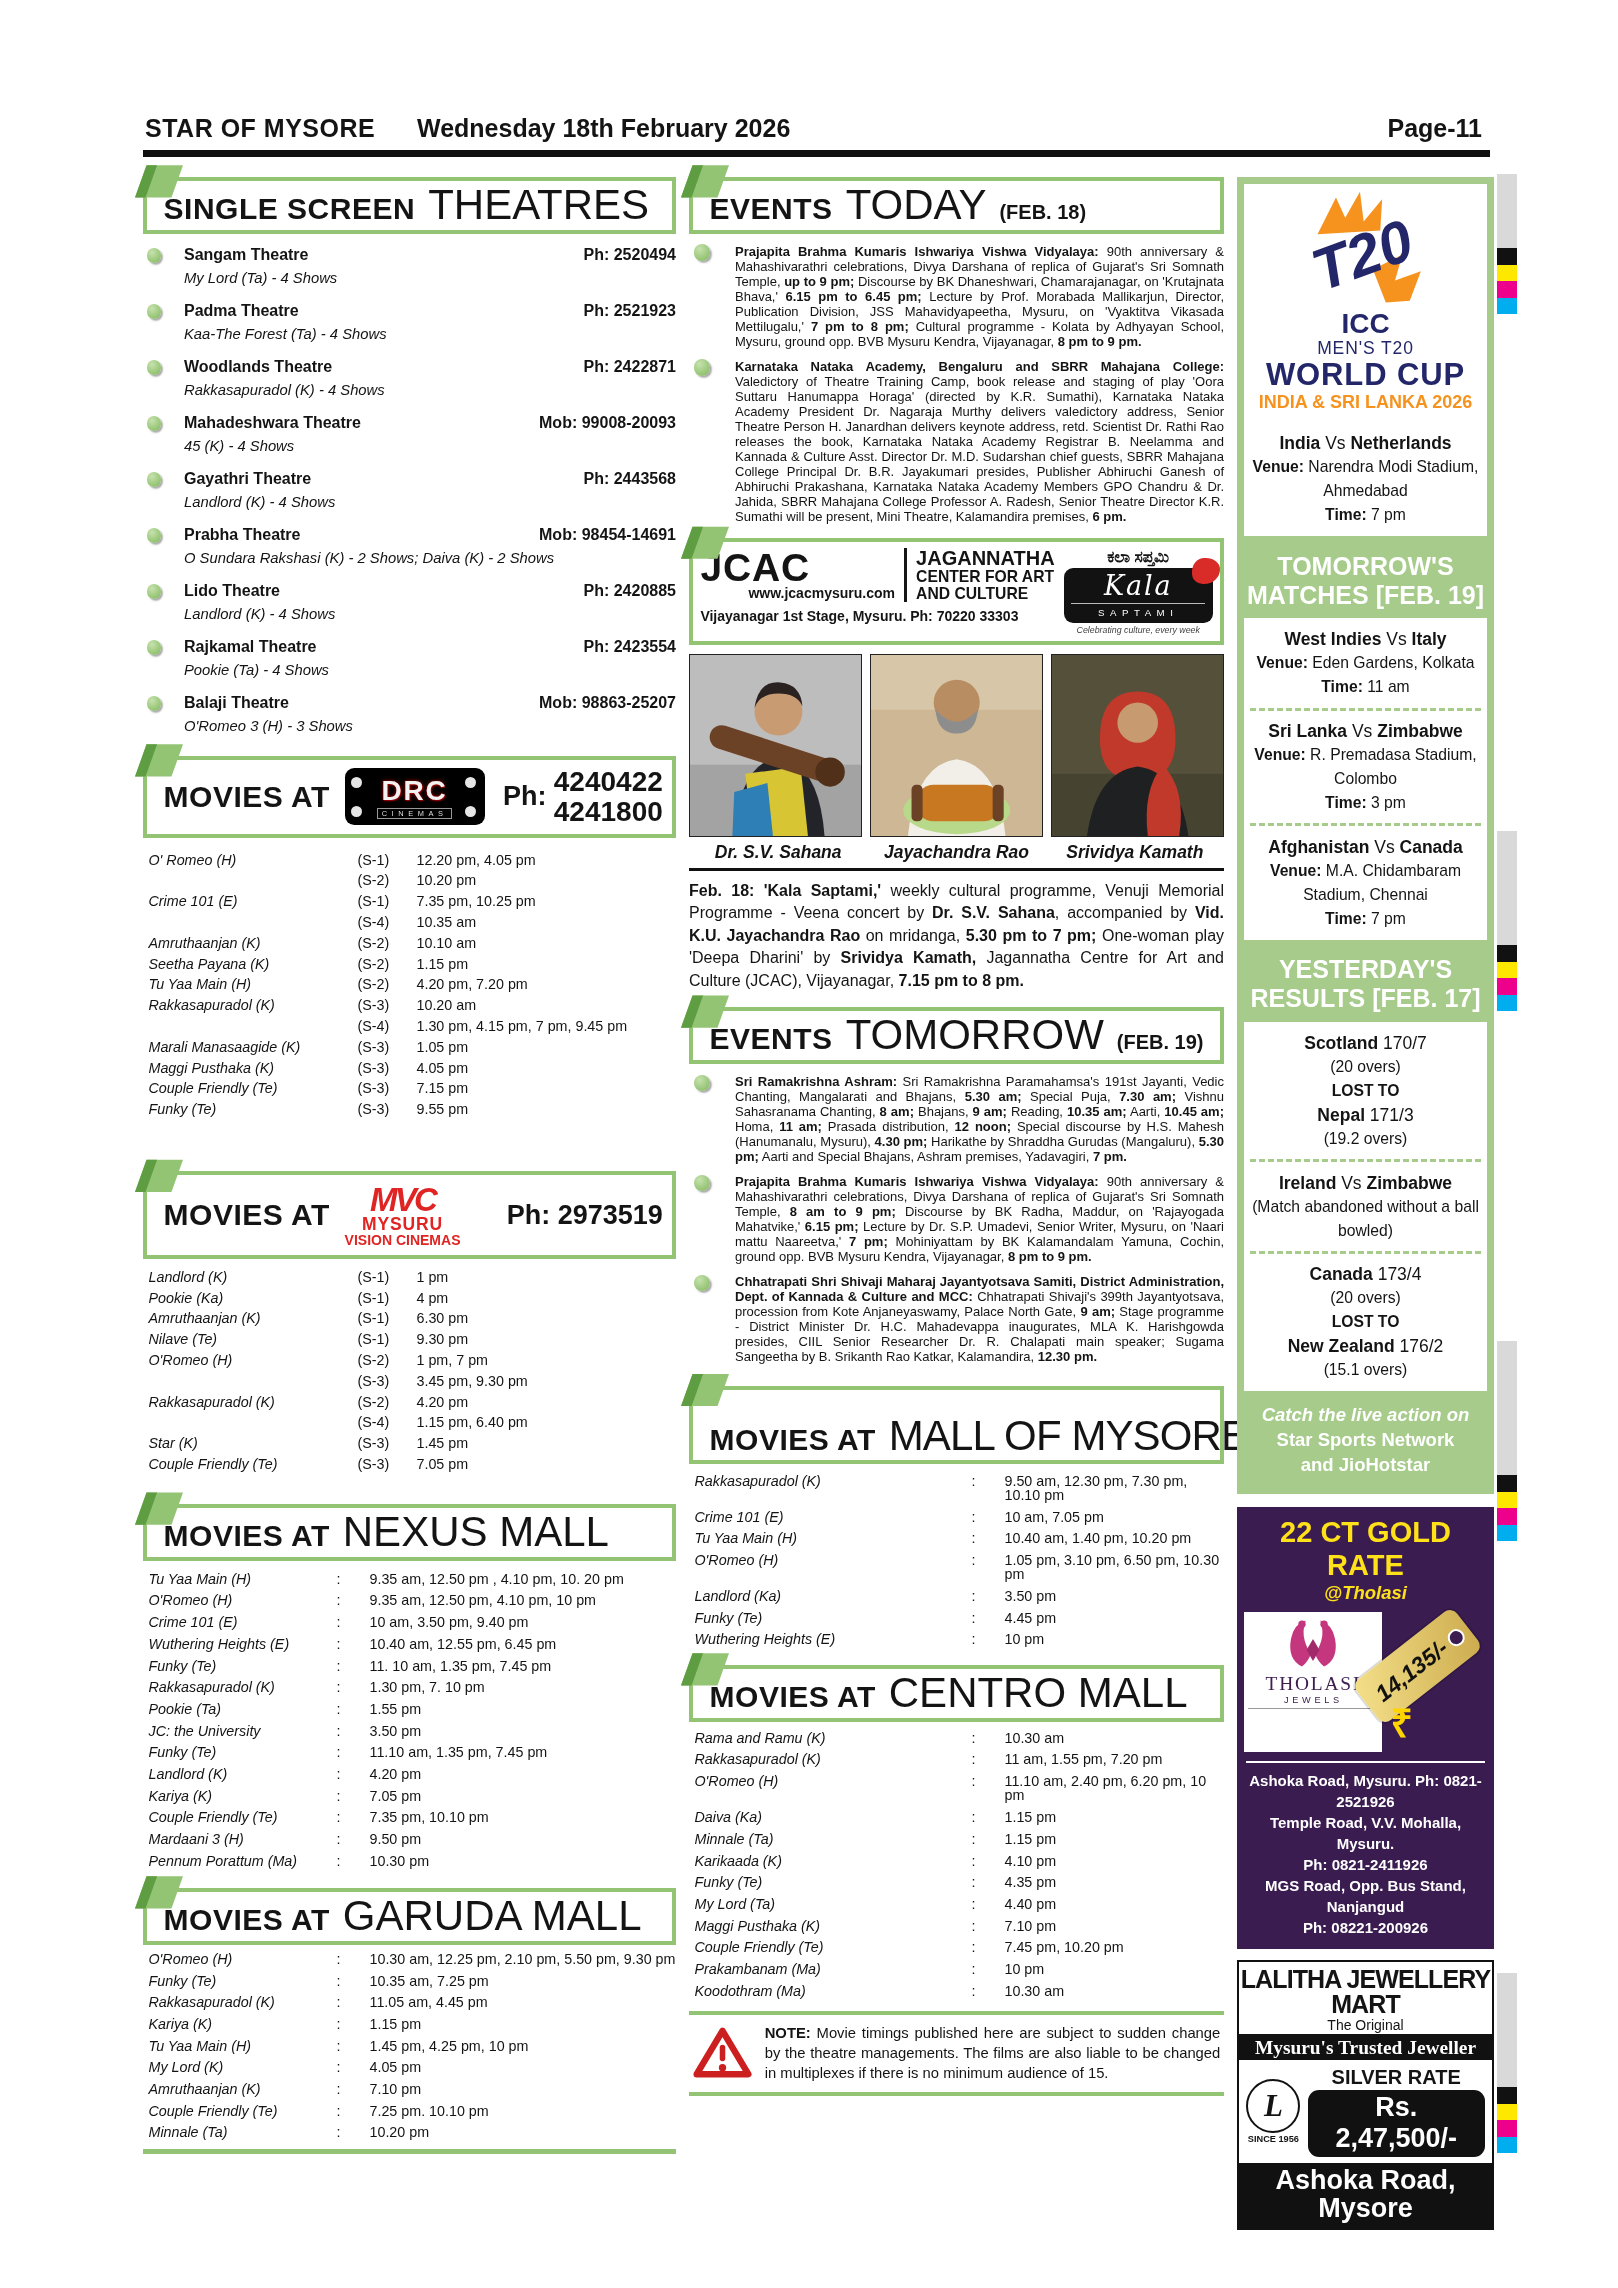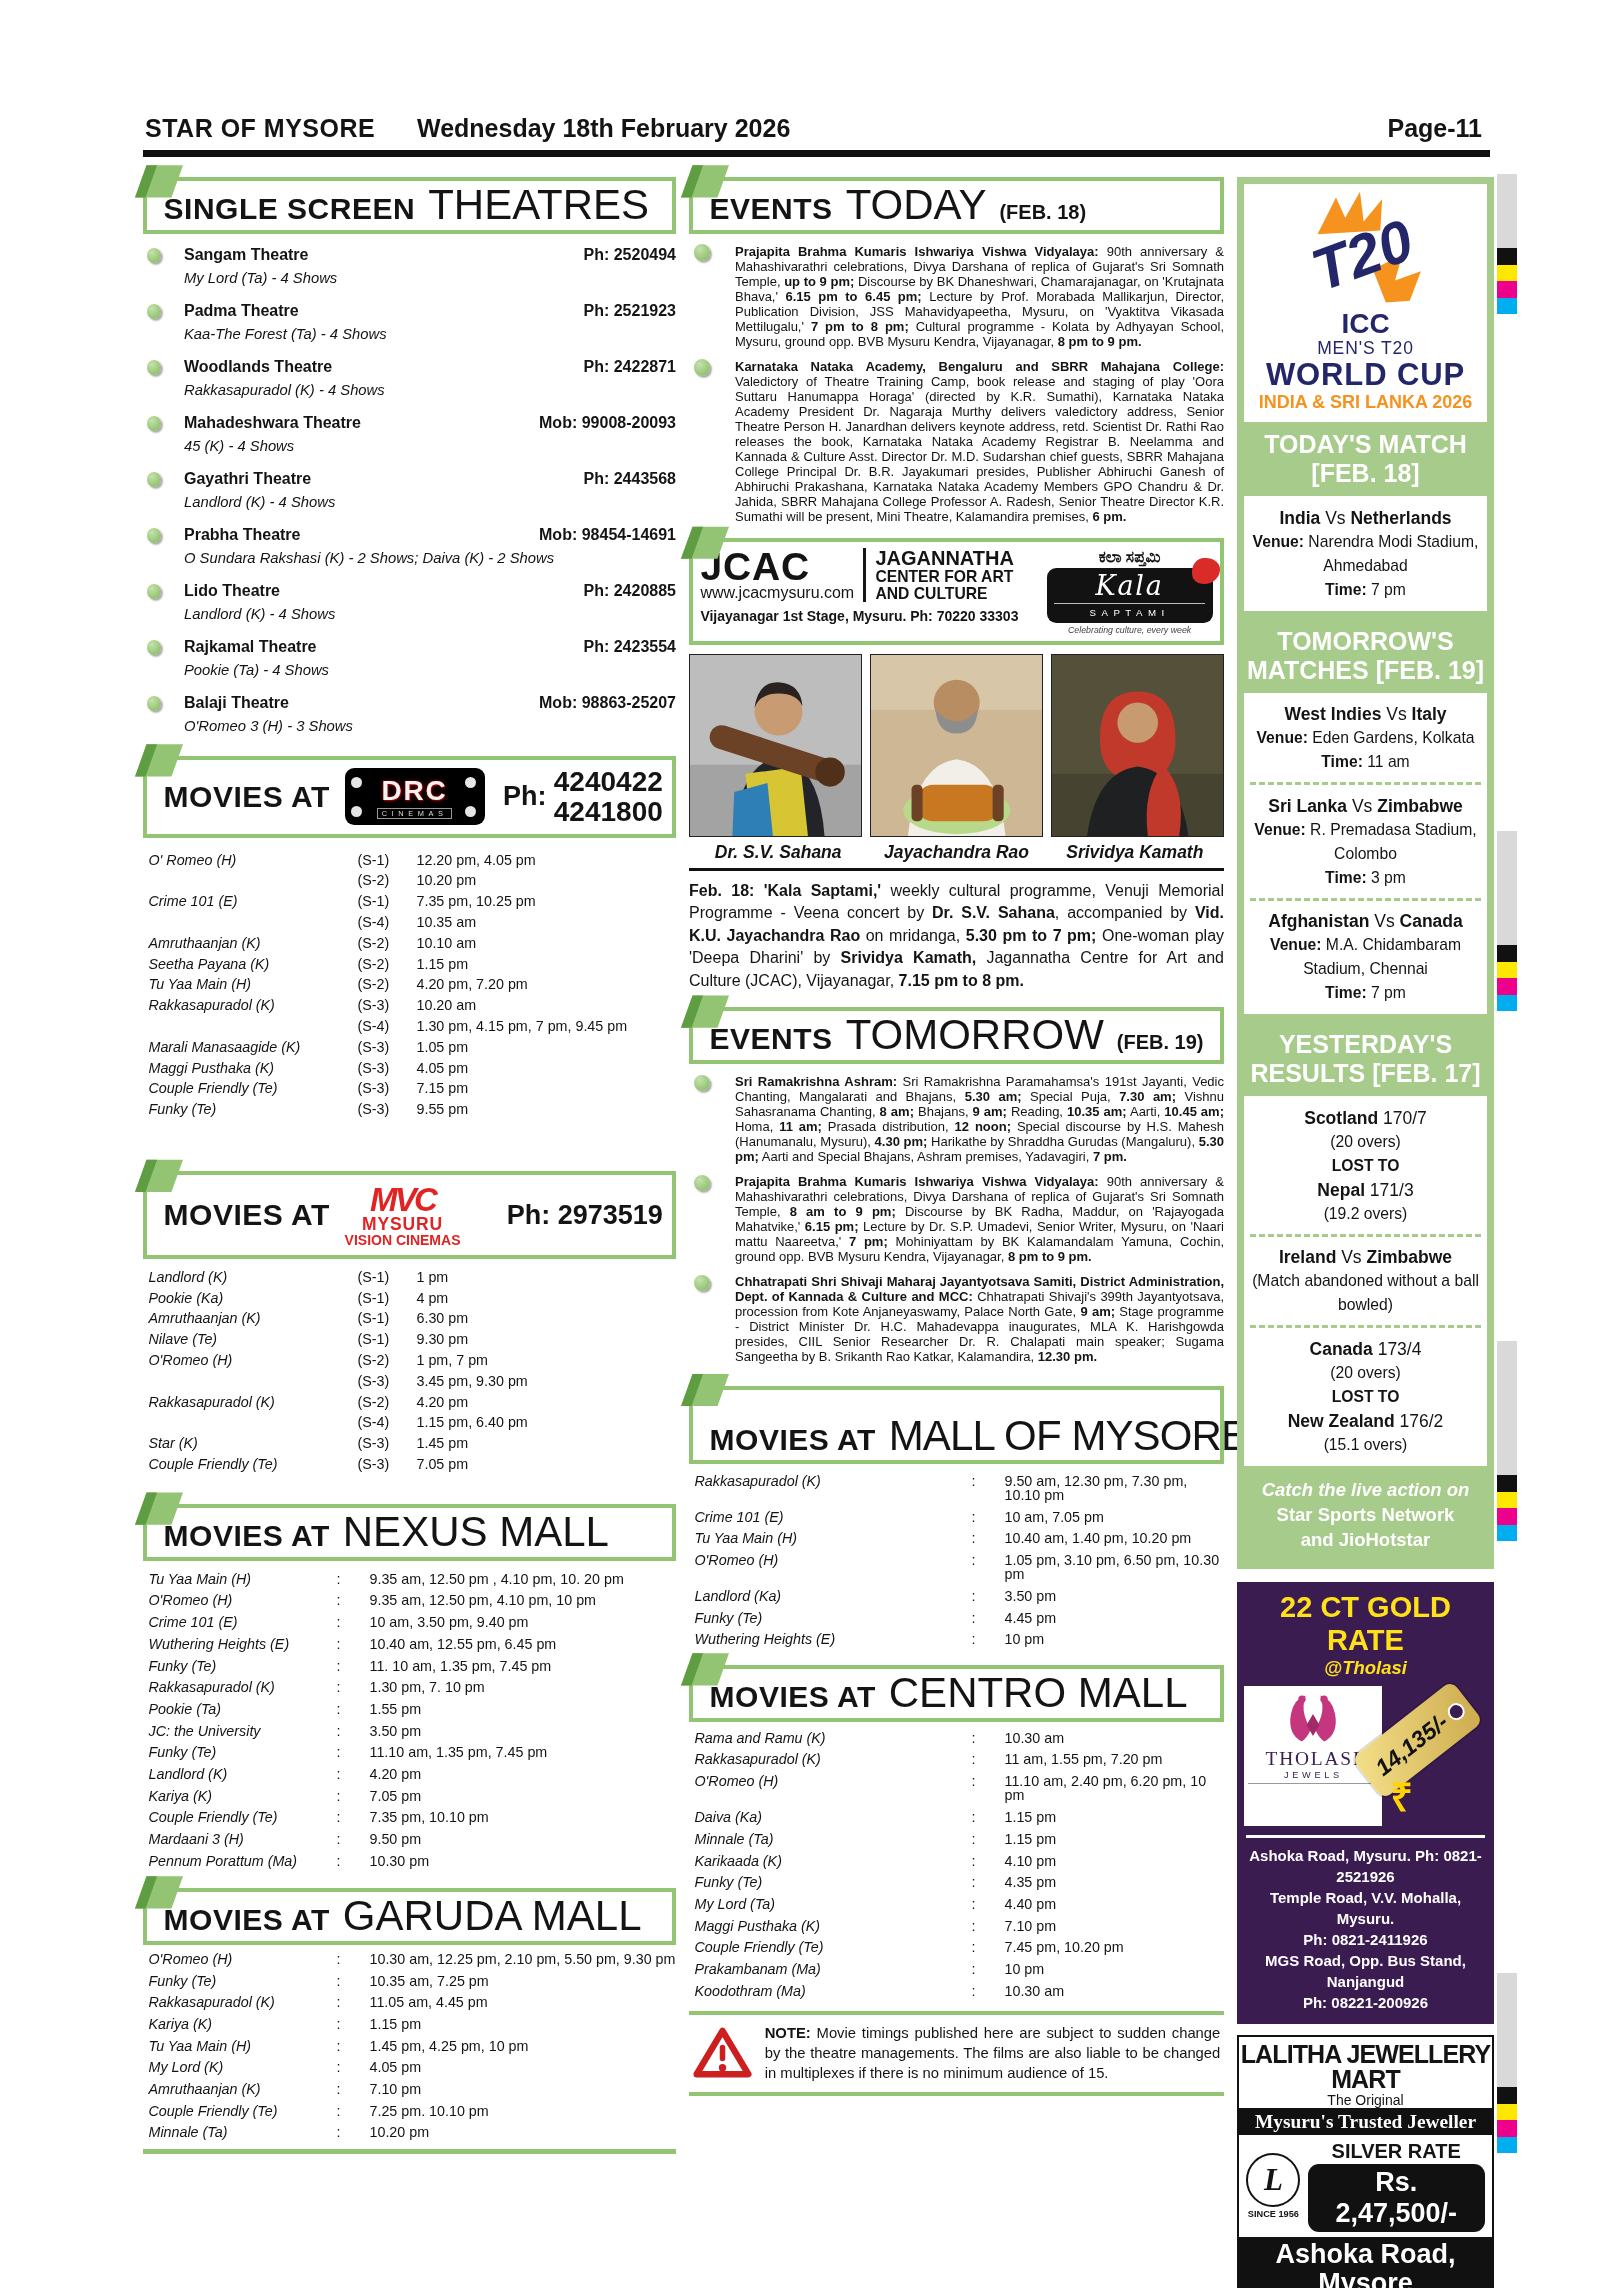--- a/index.html
+++ b/index.html
@@ -69,21 +69,21 @@
 
   
   .ev{position:relative; padding-left:46px; margin-top:10px; font-size:13px; line-height:15px; text-align:justify;}
   .ev > .bullet{position:absolute; left:4.6px; top:0.9px; width:16.6px; height:16.6px;}
 
   
   .jcac-box{position:relative; border:4.6px solid var(--green); margin-top:14.8px; padding:5.5px 7.4px; display:flex; gap:9.2px;}
   .jcac-left{flex:1;}
   .jcac-top{display:flex; align-items:center; gap:9.2px;}
   .jcac-word{font-size:39px; font-weight:800; letter-spacing:0.9px; line-height:.9;}
-  .jcac-url{font-size:16px; font-weight:400;}
+  .jcac-url{font-size:14px; font-weight:700;margin-left:48px;}
   .jcac-divider{width:2.8px; align-self:stretch; background:#151515;}
   .jcac-t1{font-weight:800; font-size:20px; line-height:1;}
   .jcac-t2{font-weight:700; font-size:15.7px; line-height:1.1;}
   .jcac-addr{font-weight:700; font-size:14px; margin-top:5.5px;}
   .kala{width:166px; text-align:center;}
   .kala-kan{font-weight:800; font-size:15.7px;}
   .kala-box{position:relative; background:#121212; border-radius:9.2px; color:#fff; padding:2.8px 7.4px 4.6px; margin-top:1.8px;}
   .kala-script{font-family:"DejaVu Serif",serif; font-style:italic; font-size:27px; letter-spacing:1.8px;}
   .kala-sap{font-size:9.7px; letter-spacing:5.5px; border-top:0.9px solid #bbb; margin-top:1.8px; padding-top:2.8px;}
   .kala-blob{position:absolute; right:-7.4px; top:-9.2px; width:28px; height:26px; background:var(--red);
@@ -780,24 +780,20 @@
           <polygon points="58,48 78,8 88,30 104,2 108,34 128,10 126,44" fill="#f6921e"></polygon>
           <polygon points="118,86 150,70 142,98 170,88 158,120 132,122" fill="#f6921e"></polygon>
           <text x="110" y="92" transform="rotate(-20 110 80)" font-family="Liberation Sans, sans-serif" font-size="64" font-weight="bold" font-style="italic" fill="#23276a" text-anchor="middle">T20</text>
         </svg>
         <div class="wc-icc">ICC</div>
         <div class="wc-mens">MEN'S T20</div>
         <div class="wc-cup">WORLD CUP</div>
         <div class="wc-hosts">INDIA &amp; SRI LANKA 2026</div>
       </div>
 
-      <div class="band">
-        <div>TODAY'S MATCH</div>
-        <div>[FEB. 18]</div>
-      </div>
       <div class="match-box" id="today-box">
           <div class="match">
             <div class="mline teams"><b>India</b> Vs <b>Netherlands</b></div>
             <div class="mline"><b>Venue:</b> Narendra Modi Stadium, Ahmedabad</div>
             <div class="mline"><b>Time:</b> 7 pm</div>
           </div>
         </div>
 
       <div class="band" style="margin-top:7.4px;">
         <div>TOMORROW'S</div>

